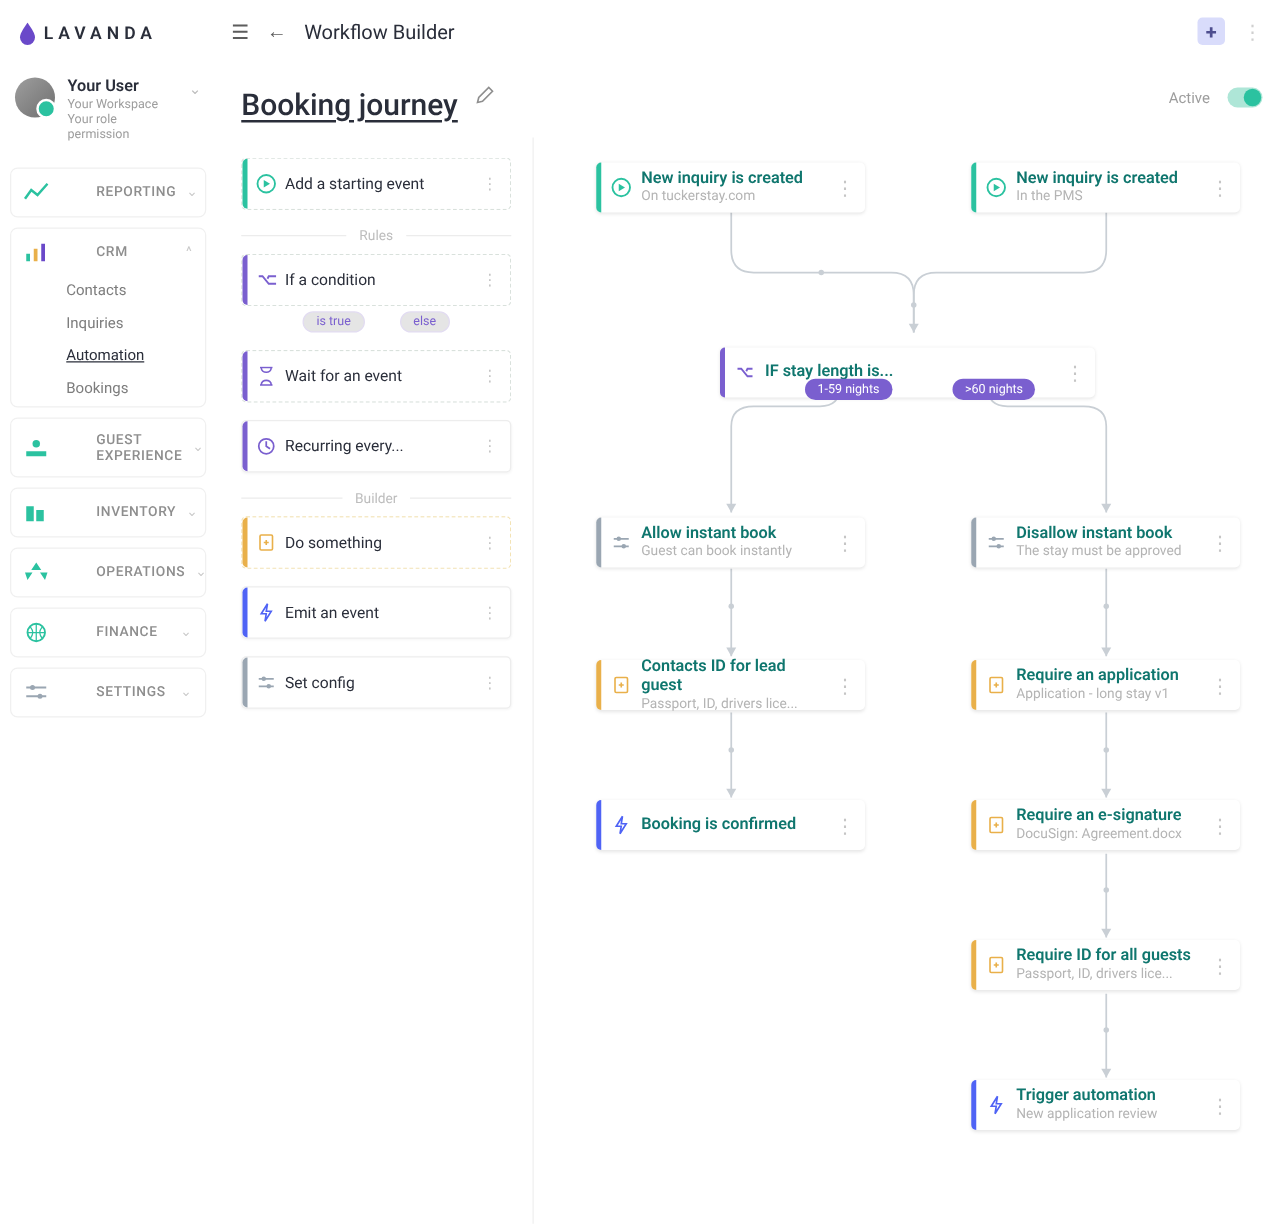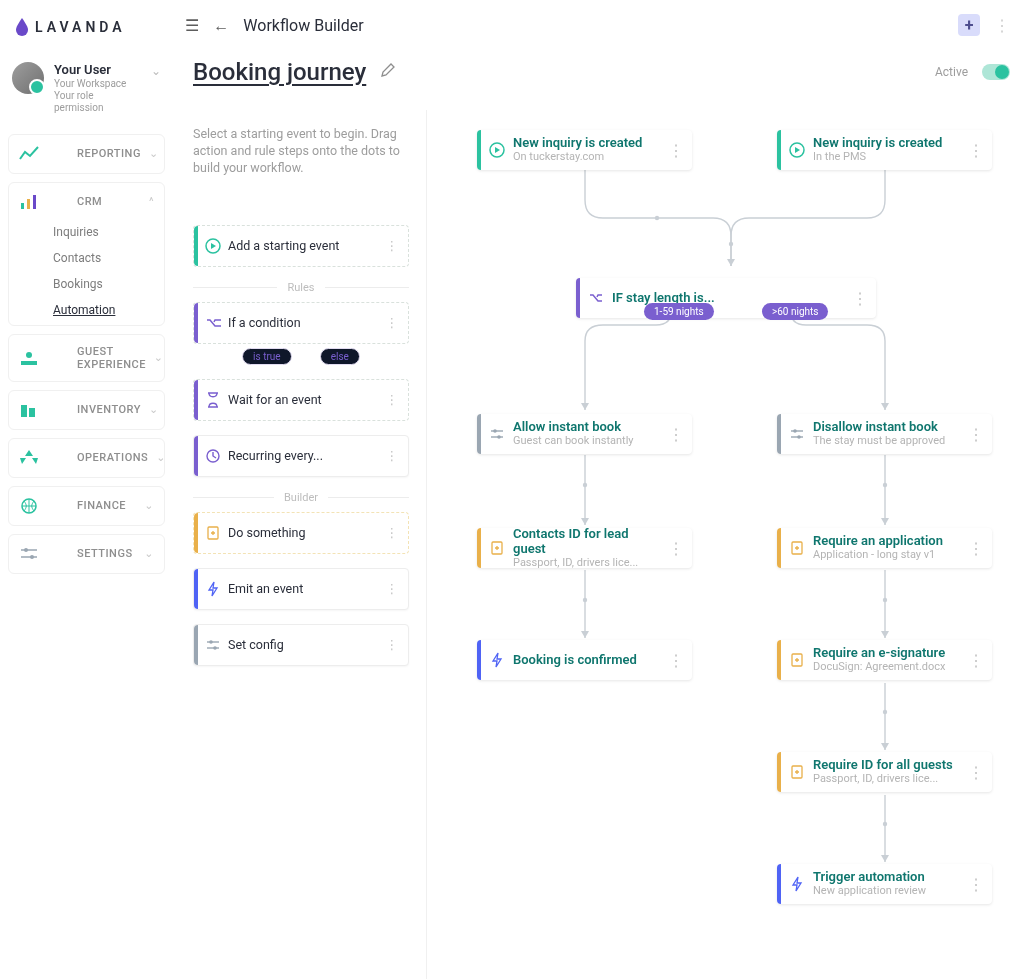--- a/index.html
+++ b/index.html
@@ -112,21 +112,21 @@
   .hmenu{color:#cfcfcf;cursor:pointer;}
 
   
   .wf-title-row{
     position:absolute;
     left:193px; right:14px; top:58px;
     display:flex;align-items:center;gap:14px;
   }
   .wf-title{
     font-size:24px; font-weight:500; color:#2a2e3a;
-    text-decoration:underline; text-underline-offset:4px;
+    text-decoration:underline; text-underline-offset:4px;margin-top:12px;
   }
   .pencil{color:#8e8e8e;cursor:pointer;}
   .wf-spacer{flex:1;}
   .active-label{font-size:12px;color:#9d9d9d;}
   .toggle{
     width:28px;height:16px;border-radius:10px;background:#aee6d7;position:relative;cursor:pointer;
   }
   .toggle::after{
     content:"";position:absolute;right:1px;top:1px;width:14px;height:14px;border-radius:50%;background:#2bc2a0;
   }
@@ -164,21 +164,21 @@
   .sect{
     display:flex;align-items:center;gap:10px;margin:10px 0 8px;
     font-size:11px;color:#bdbdbd;
   }
   .sect::before,.sect::after{content:"";flex:1;height:1px;background:#ececec;}
 
   .pillrow{
     display:flex;justify-content:center;gap:28px;margin:-18px 0 12px;
   }
   .pill-sm{
-    font-size:10px;color:#7a5fcf;background:#0f172a;border:1px solid #e2dcf1;
+    font-size:10px;color:#7a5fcf;background:#e5e5e5;border:1px solid #e2dcf1;
     border-radius:10px;padding:2px 10px;
   }
 
   .c-teal   { background:#2bc2a0; }
   .c-purple { background:#7a5fcf; }
   .c-gold   { background:#e9b04a; }
   .c-blue   { background:#4f63f5; }
   .c-slate  { background:#9aa6b2; }
 
   
@@ -251,24 +251,24 @@
       <span class="nic">
           <svg class="ic" viewBox="0 0 20 18">
         <rect x="2" y="10" width="3" height="6" fill="#2bc2a0"></rect>
             <rect x="8" y="6" width="3" height="10" fill="#e9b04a"></rect>
             <rect x="14" y="2" width="3" height="14" fill="#6a49c9"></rect>
       </svg>
         </span>
       <span class="label">CRM</span>
       <span class="chev">^</span>
     </div>
+    <span class="nav-sub">Contacts</span>
     <span class="nav-sub">Inquiries</span>
-    <span class="nav-sub">Contacts</span>
+    <span class="nav-sub active">Automation</span>
     <span class="nav-sub">Bookings</span>
-    <span class="nav-sub active">Automation</span>
   </div>
 
   <div class="nav-card">
     <div class="nav-item">
       <span class="nic">
           <svg class="ic" viewBox="0 0 20 18">
             <rect x="2" y="12" width="16" height="4" fill="#2bc2a0"></rect>
             <circle cx="10" cy="6" r="3" fill="#2bc2a0"></circle>
           </svg>
         </span>
@@ -348,21 +348,20 @@
       </svg>
   </span>
   <span class="wf-spacer"></span>
   <span class="active-label">Active</span>
   <span class="toggle"></span>
 </div>
 
 <div class="vline"></div>
 
 <div class="palette">
-  <div class="palette-help">Select a starting event to begin. Drag action and rule steps onto the dots to build your workflow.</div>
 
   <div class="block dashed">
     <span class="edge c-teal"></span>
     <span class="bic">
       <svg width="18" height="18" viewBox="0 0 18 18">
           <circle cx="9" cy="9" r="7" stroke="#2bc2a0" stroke-width="1.5" fill="none"></circle>
           <path d="M7 6l5 3-5 3z" fill="#2bc2a0"></path>
         </svg>
     </span>
     <span class="blabel">Add a starting event</span>

